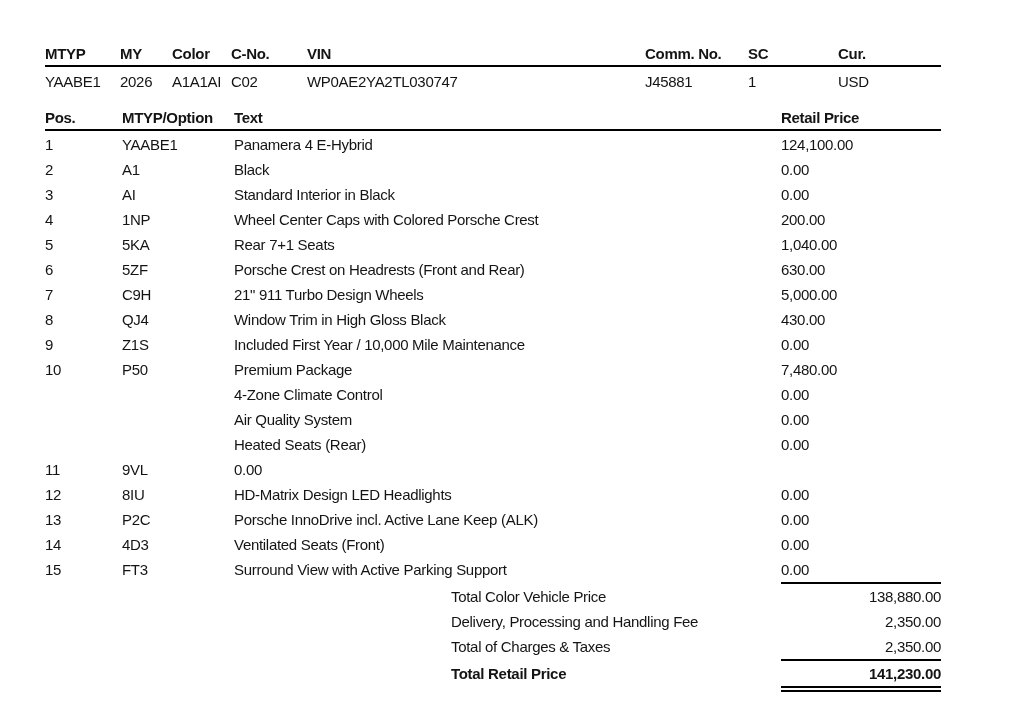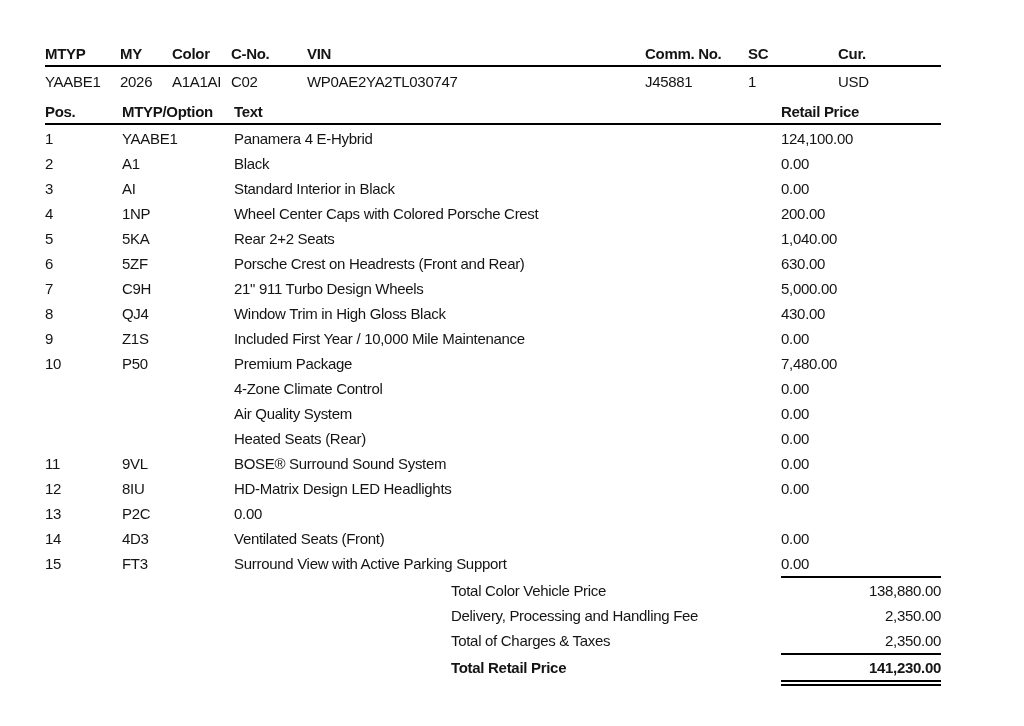--- a/index.html
+++ b/index.html
@@ -33,21 +33,21 @@
   .veh-vals { margin-top: 6px; }
 
   
   .opt-row {
     display: grid;
     grid-template-columns: 77px 112px 1fr 160px;
     font-size: 15px;
     line-height: 25px;
   }
   .opt-head {
-    margin-top: 13px;
+    margin-top: 19px;
     font-weight: bold;
     line-height: 17px;
     padding-bottom: 3px;
     border-bottom: 2px solid #000;
   }
   .opt-body { margin-top: 1px; }
   .price-cell { }
   .rule-below { border-bottom: 2px solid #000; }
 
   
@@ -116,21 +116,21 @@
       </div>
     <div class="opt-row">
         <span>4</span>
         <span>1NP</span>
         <span>Wheel Center Caps with Colored Porsche Crest</span>
         <span class="price-cell">200.00</span>
       </div>
     <div class="opt-row">
         <span>5</span>
         <span>5KA</span>
-        <span>Rear 2+2 Seats</span>
+        <span>Rear 7+1 Seats</span>
         <span class="price-cell">1,040.00</span>
       </div>
     <div class="opt-row">
         <span>6</span>
         <span>5ZF</span>
         <span>Porsche Crest on Headrests (Front and Rear)</span>
         <span class="price-cell">630.00</span>
       </div>
     <div class="opt-row">
         <span>7</span>
@@ -170,32 +170,32 @@
       </div>
     <div class="opt-row">
         <span></span>
         <span></span>
         <span>Heated Seats (Rear)</span>
         <span class="price-cell">0.00</span>
       </div>
     <div class="opt-row">
         <span>11</span>
         <span>9VL</span>
-        <span>BOSE® Surround Sound System</span>
         <span class="price-cell">0.00</span>
       </div>
     <div class="opt-row">
         <span>12</span>
         <span>8IU</span>
         <span>HD-Matrix Design LED Headlights</span>
         <span class="price-cell">0.00</span>
       </div>
     <div class="opt-row">
         <span>13</span>
         <span>P2C</span>
+        <span>Porsche InnoDrive incl. Active Lane Keep (ALK)</span>
         <span class="price-cell">0.00</span>
       </div>
     <div class="opt-row">
         <span>14</span>
         <span>4D3</span>
         <span>Ventilated Seats (Front)</span>
         <span class="price-cell">0.00</span>
       </div>
     <div class="opt-row">
         <span>15</span>

